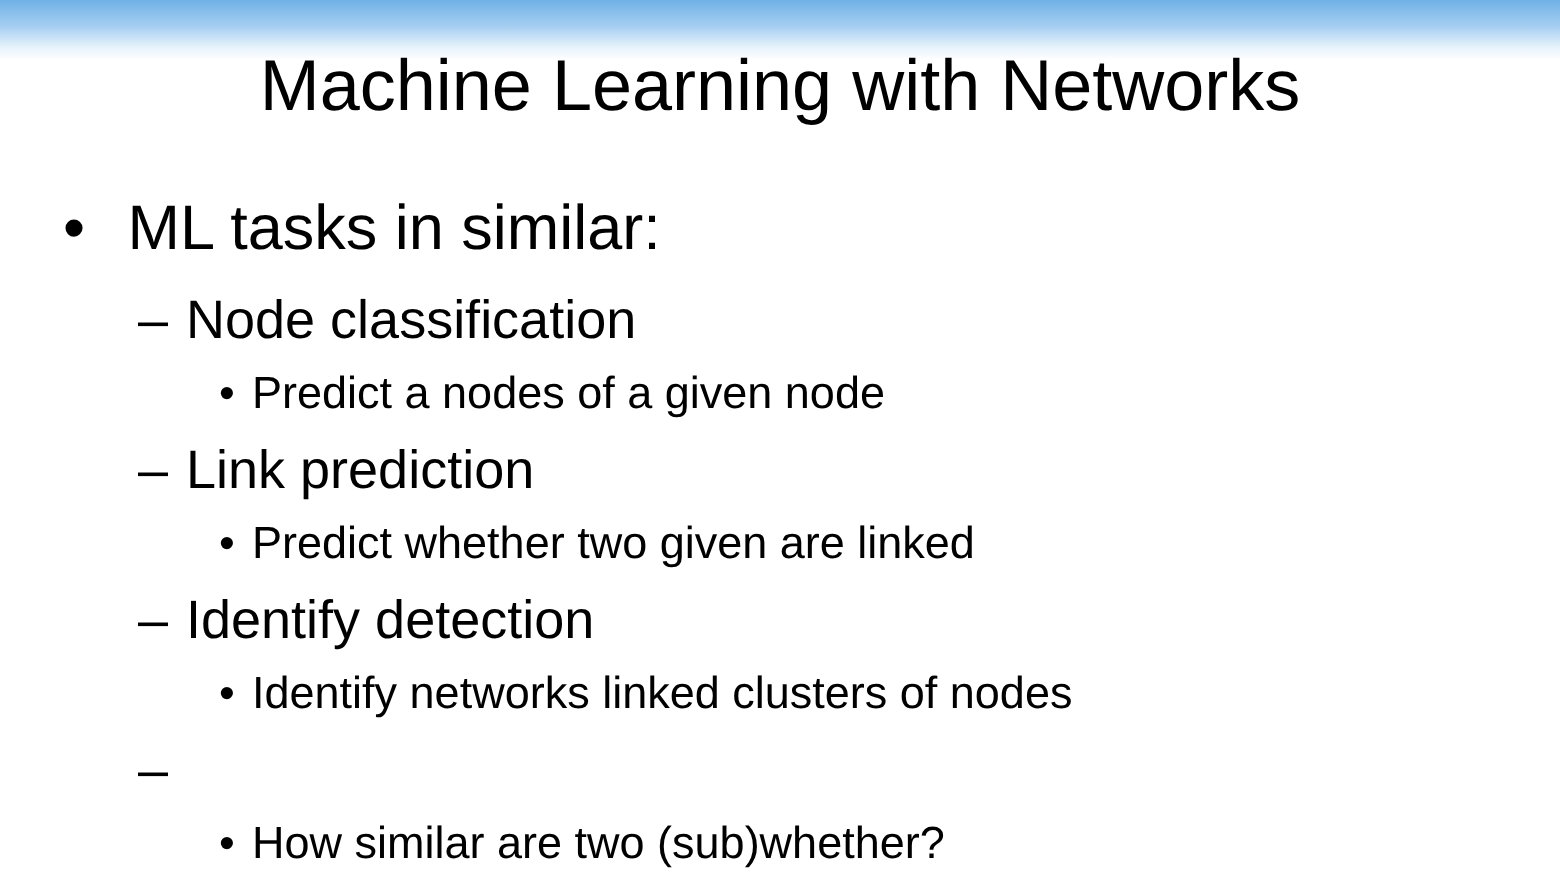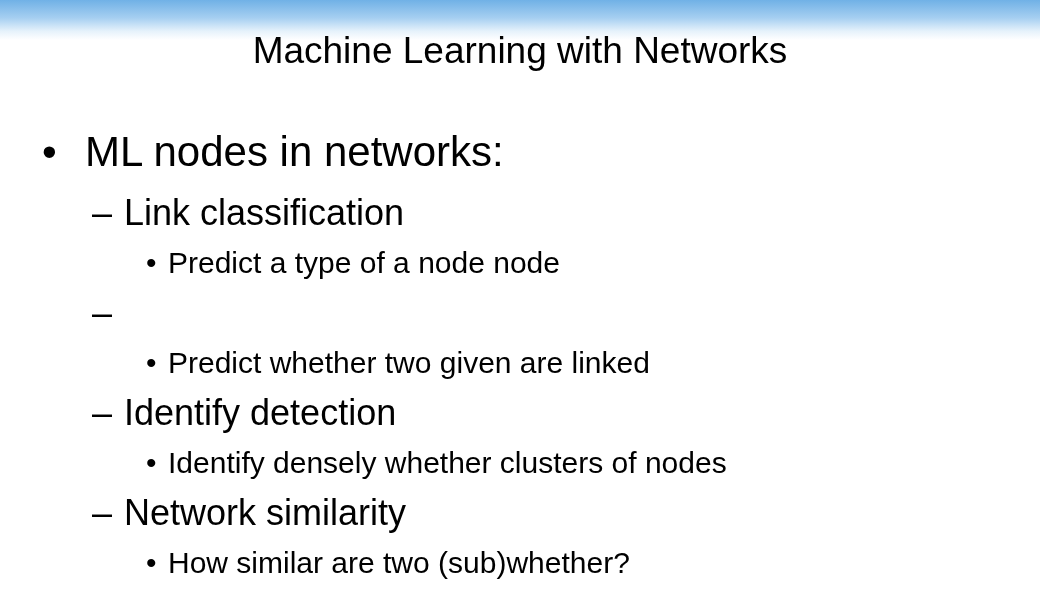--- a/index.html
+++ b/index.html
@@ -22,21 +22,21 @@
     width: 1040px;
     height: 40px;
     background: linear-gradient(180deg, #70b1e6 0%, #a6cff1 45%, #e6f2fb 78%, #ffffff 100%);
   }
   #title {
     position: absolute;
     top: 30px;
     left: 0;
     width: 1040px;
     text-align: center;
-    font-size: 37px;
+    font-size: 48px;
     line-height: 1.15;
     white-space: nowrap;
   }
   .row {
     position: absolute;
     display: flex;
     align-items: baseline;
     line-height: 1.15;
     white-space: nowrap;
   }
@@ -61,51 +61,51 @@
 <body>
 
 <div id="slide">
 
   <div id="banner"></div>
 
   <h1 id="title" style="margin:0; font-weight:normal;">Machine Learning with Networks</h1>
 
   <div class="row l1">
     <span class="marker">•</span>
-    <span class="text">ML nodes in networks:</span>
+    <span class="text">ML tasks in similar:</span>
   </div>
 
   <div class="row l2 g0">
     <span class="marker">–</span>
-    <span class="text">Link classification</span>
+    <span class="text">Node classification</span>
   </div>
   <div class="row l3 g0">
     <span class="marker">•</span>
-    <span class="text">Predict a type of a node node</span>
+    <span class="text">Predict a nodes of a given node</span>
   </div>
 
   <div class="row l2 g1">
     <span class="marker">–</span>
+    <span class="text">Link prediction</span>
   </div>
   <div class="row l3 g1">
     <span class="marker">•</span>
     <span class="text">Predict whether two given are linked</span>
   </div>
 
   <div class="row l2 g2">
     <span class="marker">–</span>
     <span class="text">Identify detection</span>
   </div>
   <div class="row l3 g2">
     <span class="marker">•</span>
-    <span class="text">Identify densely whether clusters of nodes</span>
+    <span class="text">Identify networks linked clusters of nodes</span>
   </div>
 
   <div class="row l2 g3">
     <span class="marker">–</span>
-    <span class="text">Network similarity</span>
   </div>
   <div class="row l3 g3">
     <span class="marker">•</span>
     <span class="text">How similar are two (sub)whether?</span>
   </div>
 
 </div>
 
 </body></html>

